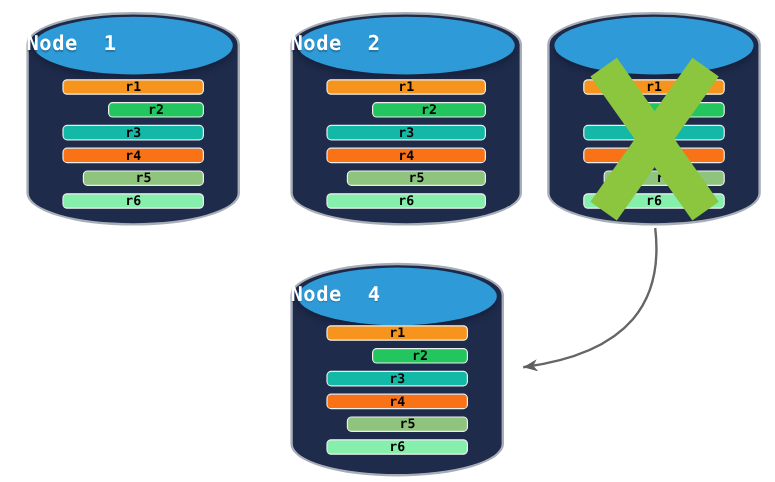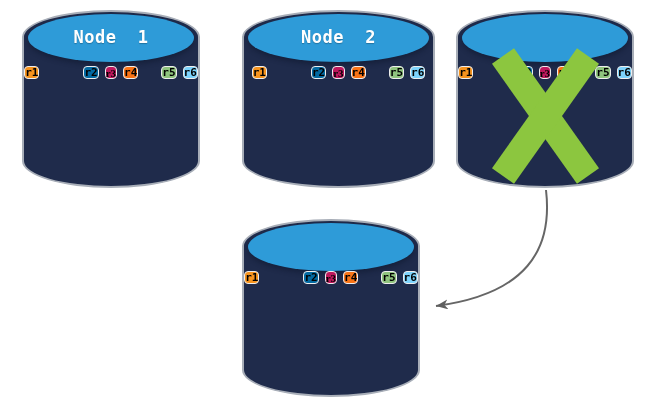--- a/index.html
+++ b/index.html
@@ -18,42 +18,42 @@
     box-sizing:border-box;
   }
   .cyl-top {
     position:absolute; left:6px; right:6px; top:6px; height:48px;
     background:#2E9BD8;
     border-radius:50%;
     box-shadow:0 3px 5px rgba(10,20,40,0.45);
   }
   .cyl-title {
     position:absolute; top:19px; left:0; right:0;
-    text-align:center; color:#ffffff;
+    text-align:left; color:#ffffff;
     font-size:17px; font-weight:bold; letter-spacing:0.5px;
     white-space:pre;
     text-shadow:0 1px 1px rgba(0,0,0,0.25);
   }
   .rows {
     position:absolute; left:30px; right:30px; top:58px;
-    display:flex; flex-direction:row; gap:6px;justify-content:center;
+    display:flex; flex-direction:column; gap:6px;
   }
   .row {
     height:13px; border-radius:4px;
     border:1px solid #EDEDED;
     font-size:11px; font-weight:bold; color:#000;
     text-align:center; line-height:12px;
     box-sizing:border-box;
   }
   .row-c1 { background:#F7941E; }
-  .row-c2 { background:#0369a1;margin-left:38px; }
-  .row-c3 { background:#be185d;font-family:Liberation Serif, serif; }
+  .row-c2 { background:#22c55e;margin-left:38px; }
+  .row-c3 { background:#14b8a6; }
   .row-c4 { background:#f97316; }
   .row-c5 { background:#8FC47E;margin-left:17px; }
-  .row-c6 { background:#7dd3fc; }
+  .row-c6 { background:#86efac; }
 
   
   #node1 { left:22px;  top:8px; }
   #node2 { left:242px; top:8px;padding-left:15px; }
   #node3 { left:456px; top:8px; }
   #node4 { left:242px; top:217px; }
   #node4 .rows { top:54px; }
 
   
   .xmark   { position:absolute; left:0; top:0; width:178px; height:180px; overflow:visible; }
@@ -108,20 +108,21 @@
     </div>
     <svg class="xmark" viewBox="0 0 178 180">
       <line x1="47" y1="48" x2="132" y2="168" stroke="#8CC63F" stroke-width="27" stroke-linecap="butt"></line>
       <line x1="132" y1="48" x2="47" y2="168" stroke="#8CC63F" stroke-width="27" stroke-linecap="butt"></line>
     </svg>
   </div>
 
   <div class="cyl" id="node4">
     <div class="cyl-body"></div>
     <div class="cyl-top"></div>
+    <div class="cyl-title">Node  4</div>
     <div class="rows">
       <div class="row row-c1">r1</div>
       <div class="row row-c2">r2</div>
       <div class="row row-c3">r3</div>
       <div class="row row-c4">r4</div>
       <div class="row row-c5">r5</div>
       <div class="row row-c6">r6</div>
     </div>
   </div>
 

